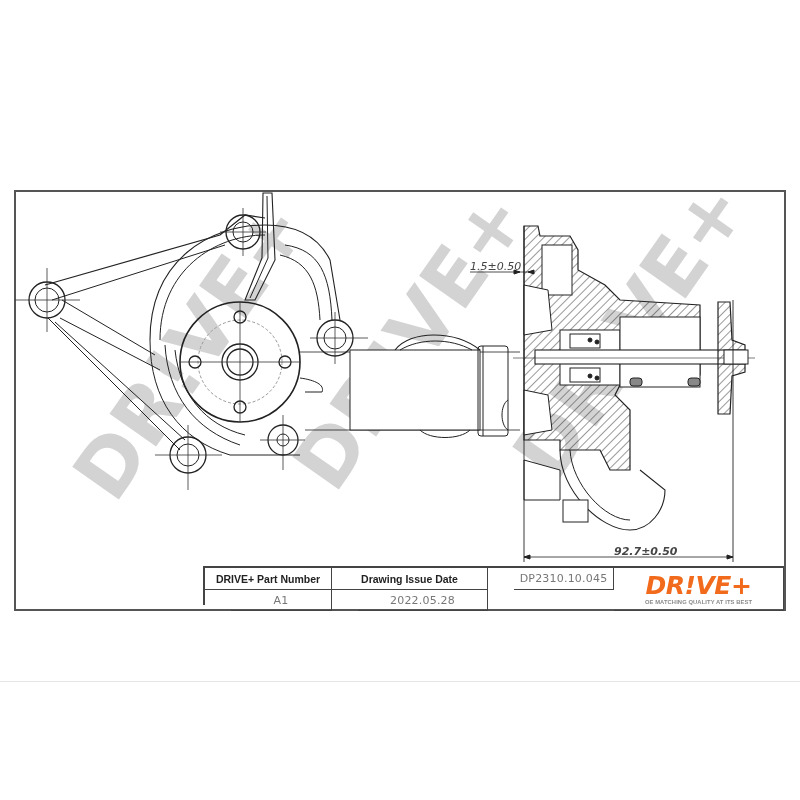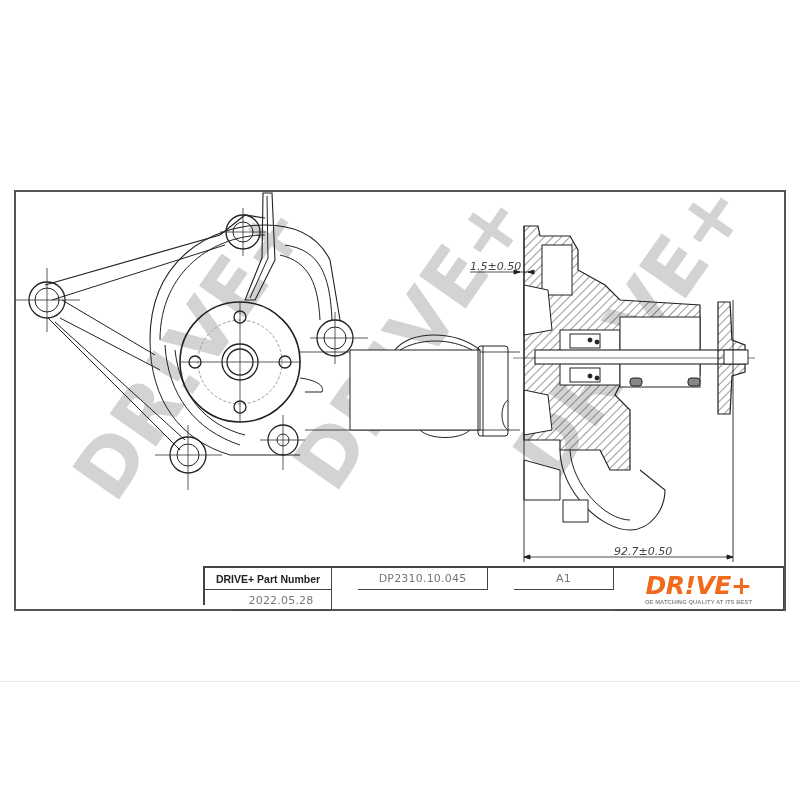--- a/index.html
+++ b/index.html
@@ -151,25 +151,26 @@
     <line x1="470" y1="272" x2="534" y2="272" stroke-width="0.8"></line>
     <polygon points="520,272 514,270 514,274" fill="#222"></polygon>
     <polygon points="528,272 534,270 534,274" fill="#222"></polygon>
     <line x1="524" y1="557" x2="733" y2="557" stroke-width="0.8"></line>
     <polygon points="524,557 530,555 530,559" fill="#222"></polygon>
     <polygon points="733,557 727,555 727,559" fill="#222"></polygon>
   </g>
 </svg>
 
 <div class="dim" style="left:470px; top:260px;">1.5±0.50</div>
-<div class="dim" style="left:614px; top:545px;">92.7±0.50</div>
+<div class="dim" style="left:614px; top:545px;font-weight:bold;">92.7±0.50</div>
 
 <div class="title-block">
   <div class="tb-grid">
     <div class="tb-cell tb-head">DRIVE+ Part Number</div>
+    <div class="tb-cell tb-head">Drawing Issue Date</div>
     <div class="tb-cell logo-cell">
       <div class="logo-text">DR!VE+</div>
       <div class="logo-tag">OE MATCHING QUALITY AT ITS BEST</div>
     </div>
     <div class="tb-cell tb-val">DP2310.10.045</div>
     <div class="tb-cell tb-val">A1</div>
     <div class="tb-cell tb-val">2022.05.28</div>
   </div>
 </div>
 

